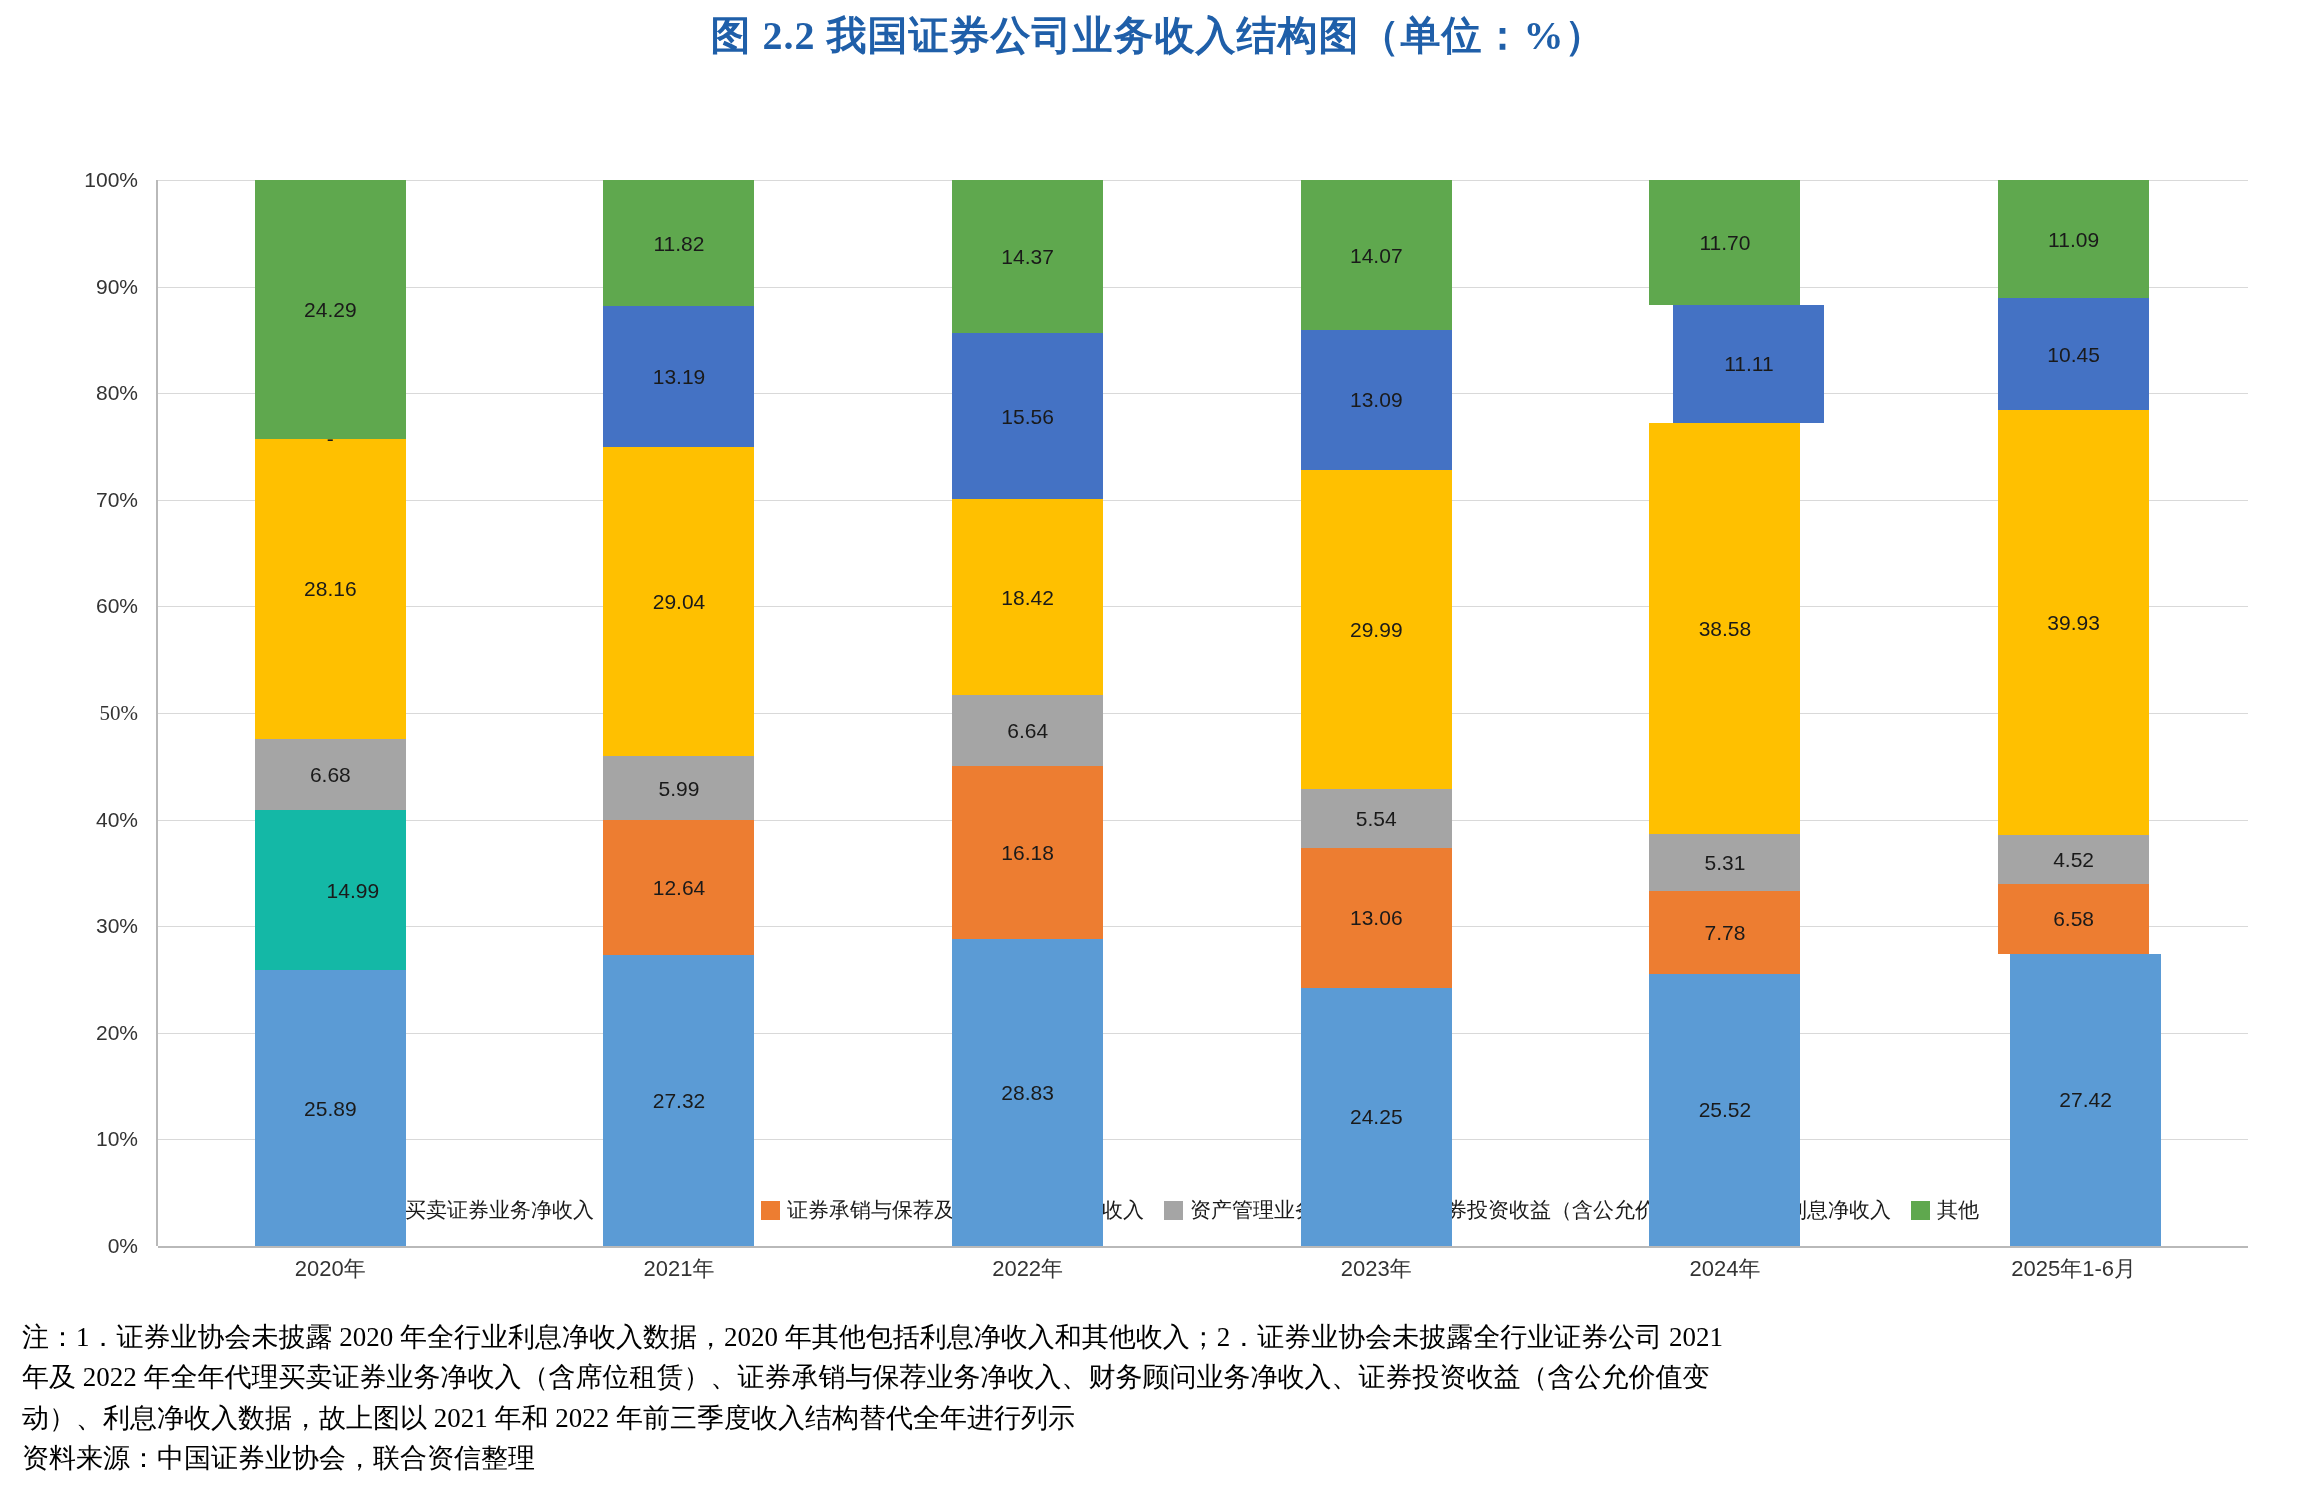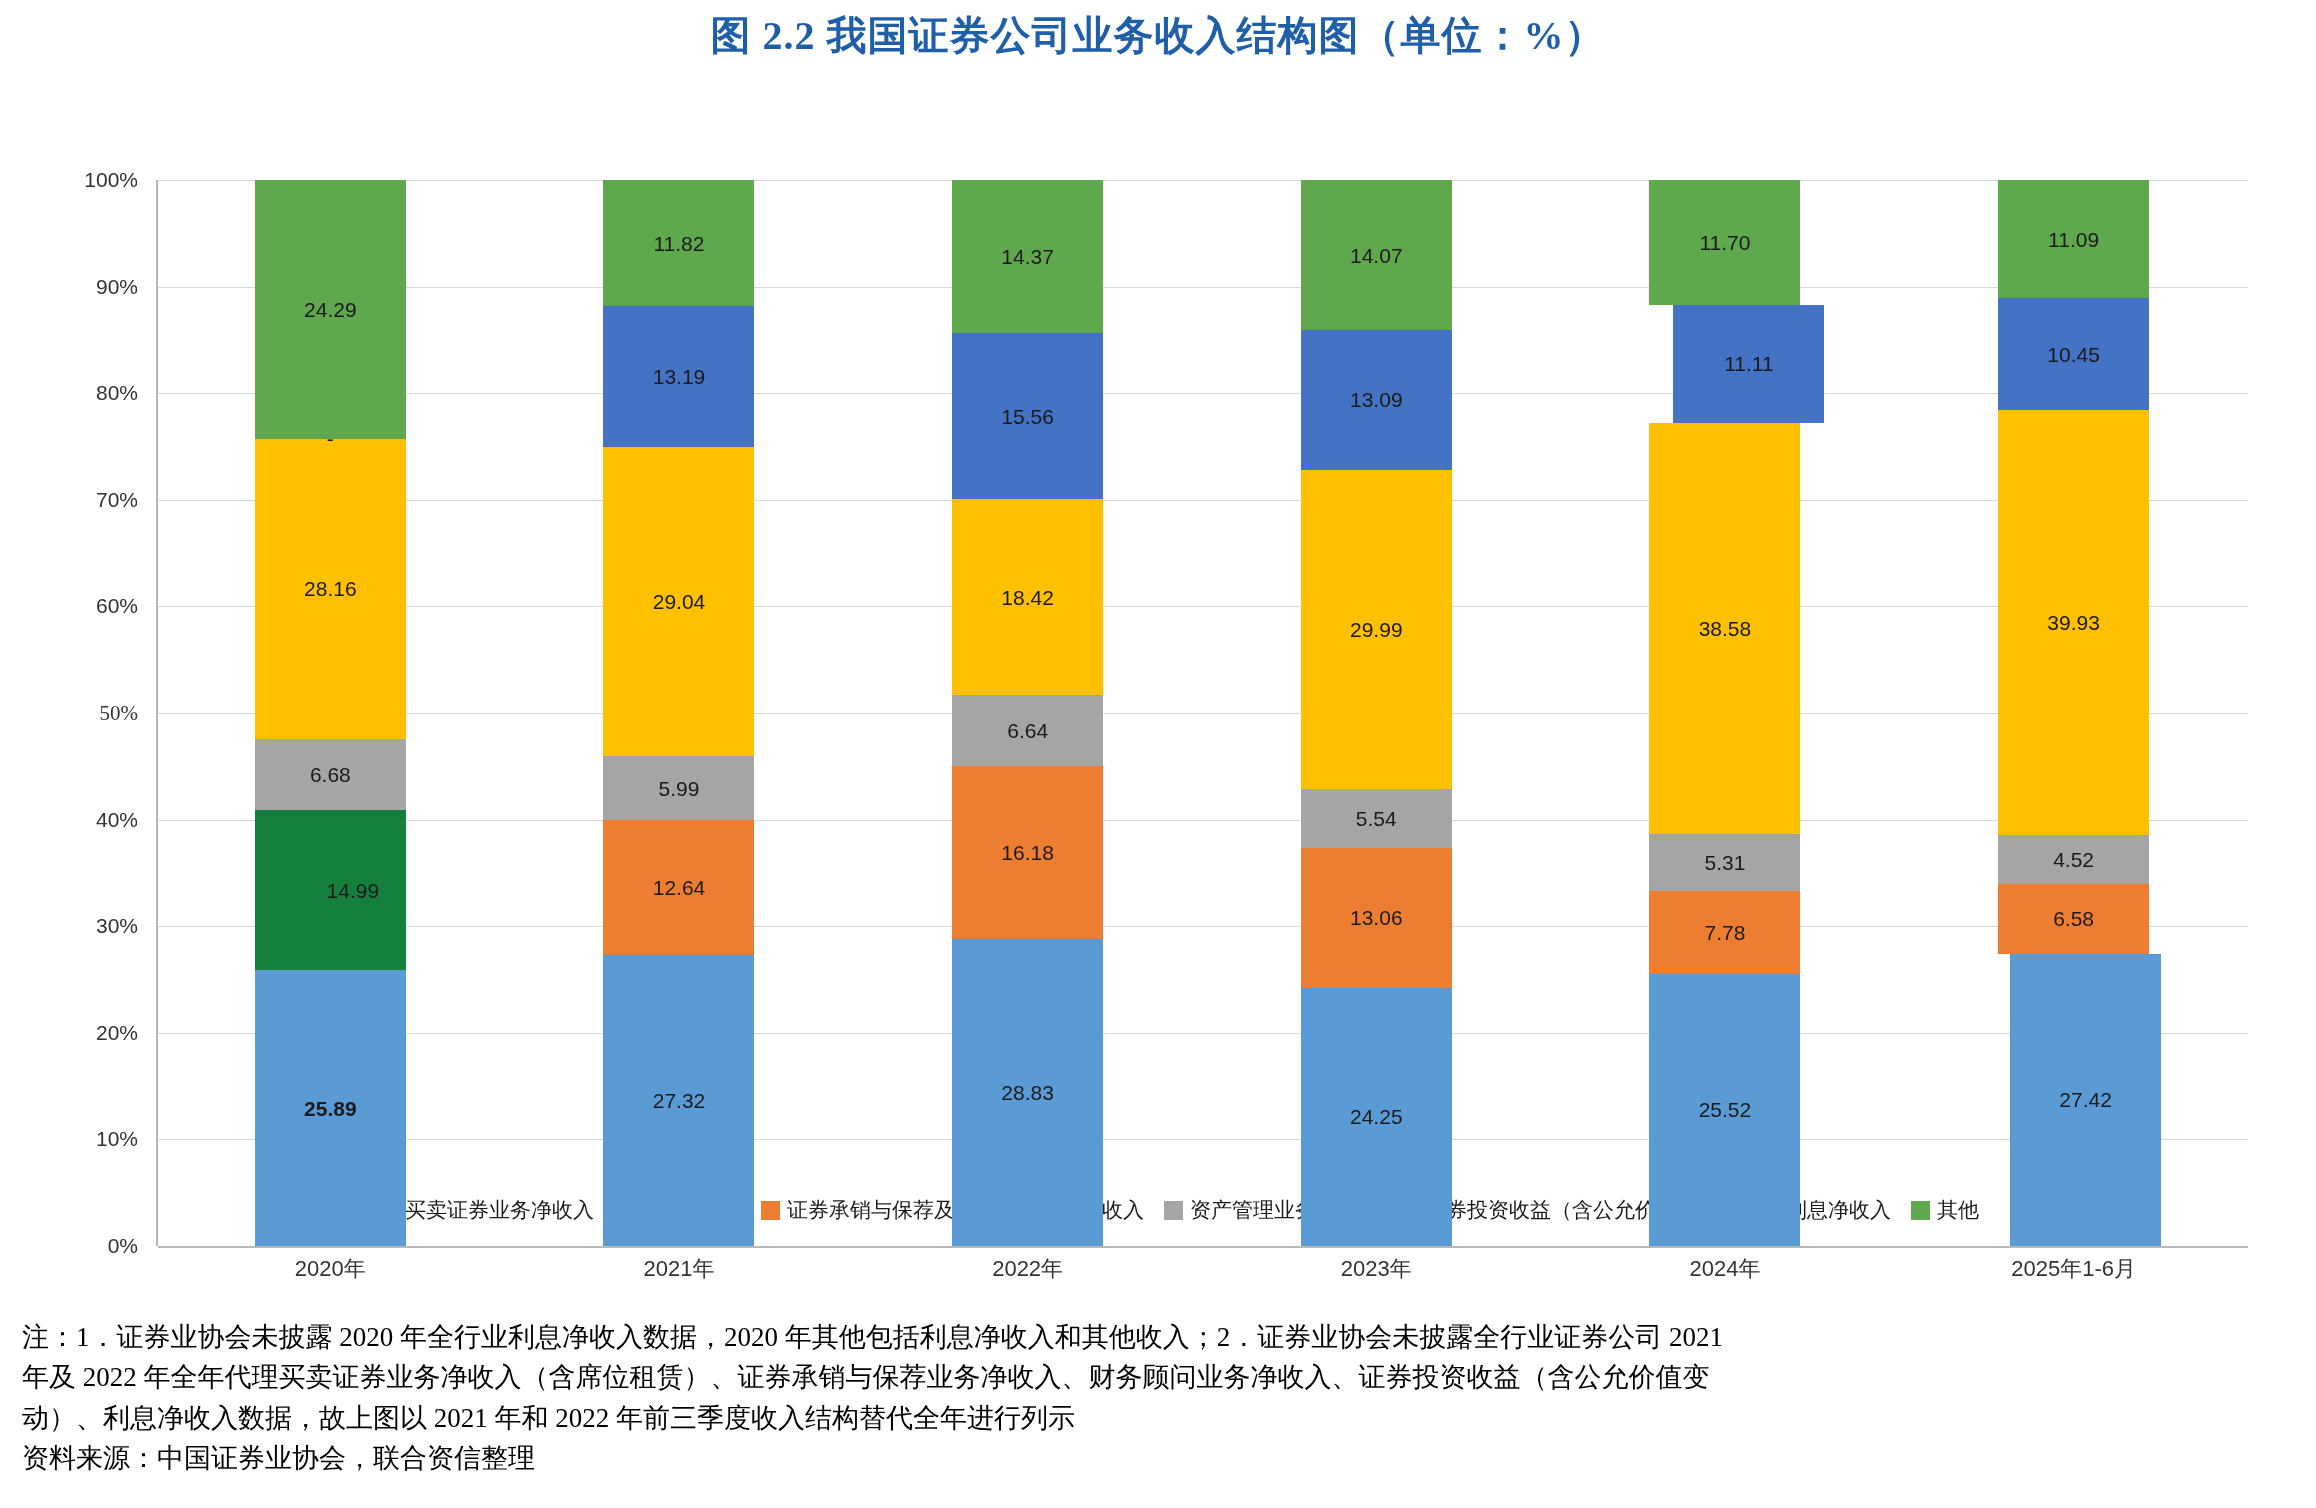--- a/index.html
+++ b/index.html
@@ -201,24 +201,24 @@
         <div class="gridline" style="top: 50%;"></div>
         <div class="gridline" style="top: 40%;"></div>
         <div class="gridline" style="top: 30%;"></div>
         <div class="gridline" style="top: 20%;"></div>
         <div class="gridline" style="top: 10%;"></div>
         <div class="gridline" style="top: 0%;"></div>
       </div>
     <div class="bars-layer">
         <div class="bar-group">
           <div class="bar-col">
-            <div class="seg" style="background: rgb(91, 155, 213); height: 25.89%; font-weight: bold;">
+            <div class="seg" style="background: rgb(91, 155, 213); height: 25.89%;">
               <span>25.89</span>
             </div>
-            <div class="seg" style="background: #15803d; height: 14.99%; padding-left: 45px;">
+            <div class="seg" style="background: #14b8a6; height: 14.99%; padding-left: 45px;">
               <span>14.99</span>
             </div>
             <div class="seg" style="background: rgb(165, 165, 165); height: 6.68%;">
               <span>6.68</span>
             </div>
             <div class="seg" style="background: rgb(255, 192, 0); height: 28.16%;">
               <span>28.16</span>
             </div>
             <div class="seg" style="background: rgb(68, 114, 196); height: 0%;">
               <span>-</span>

